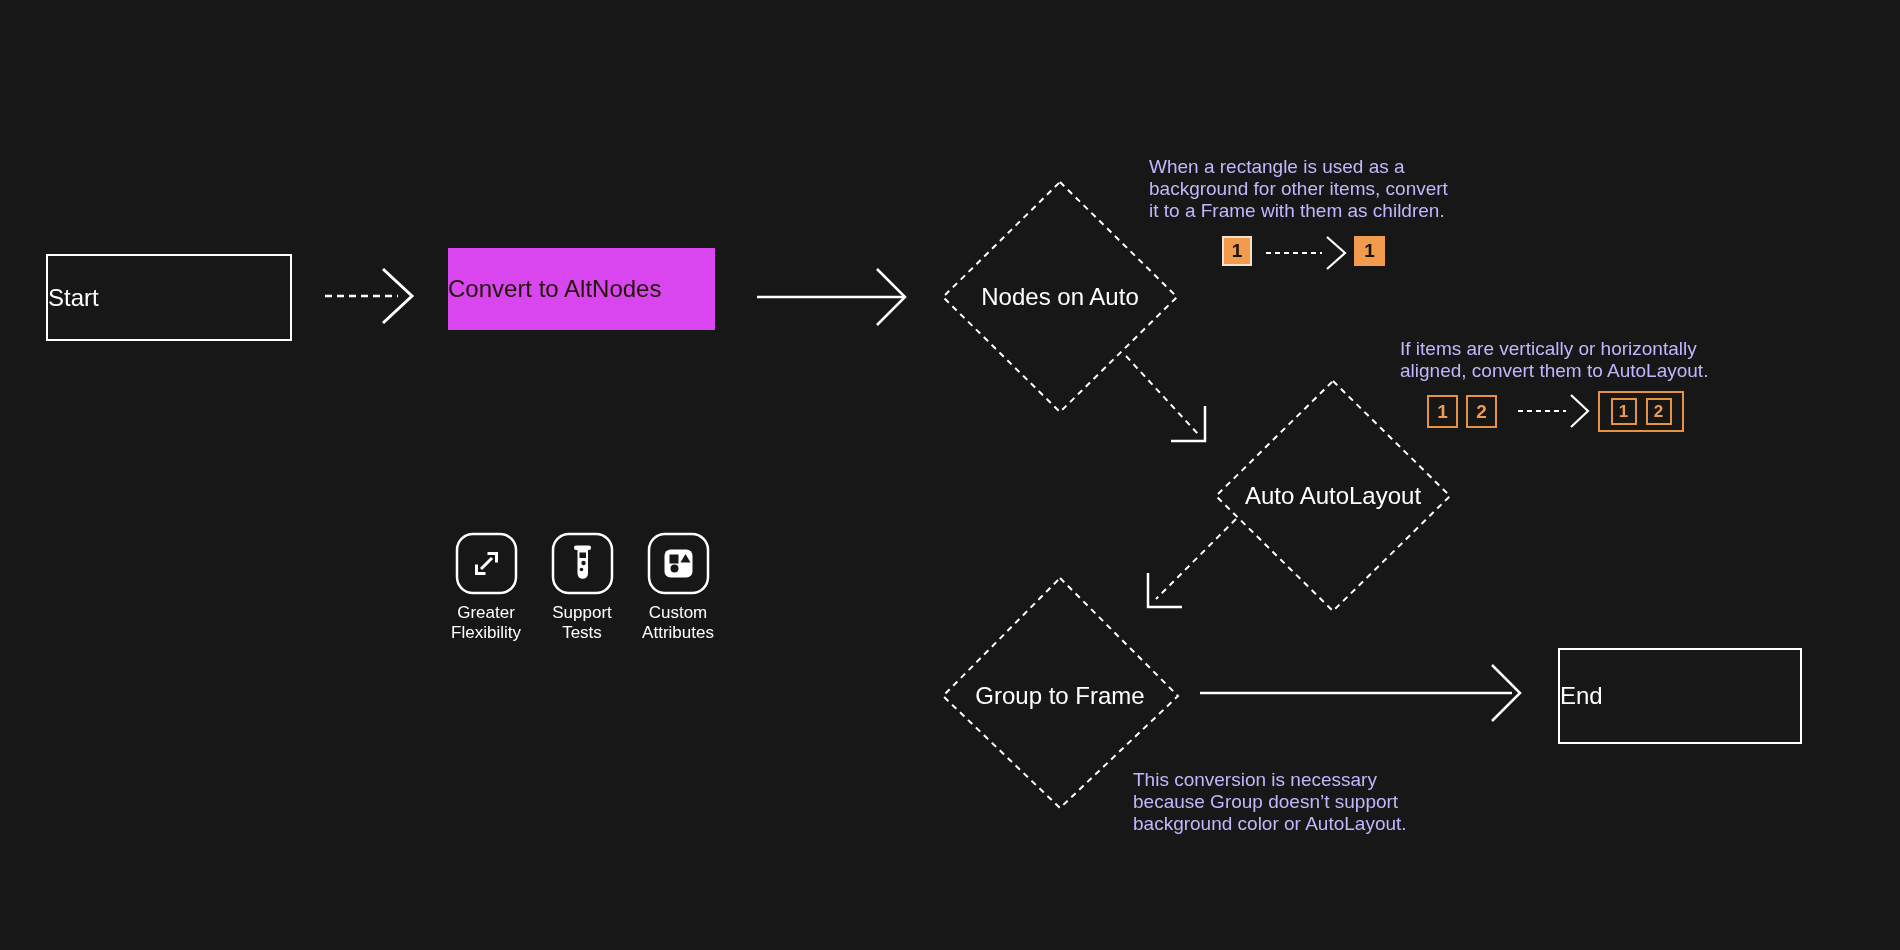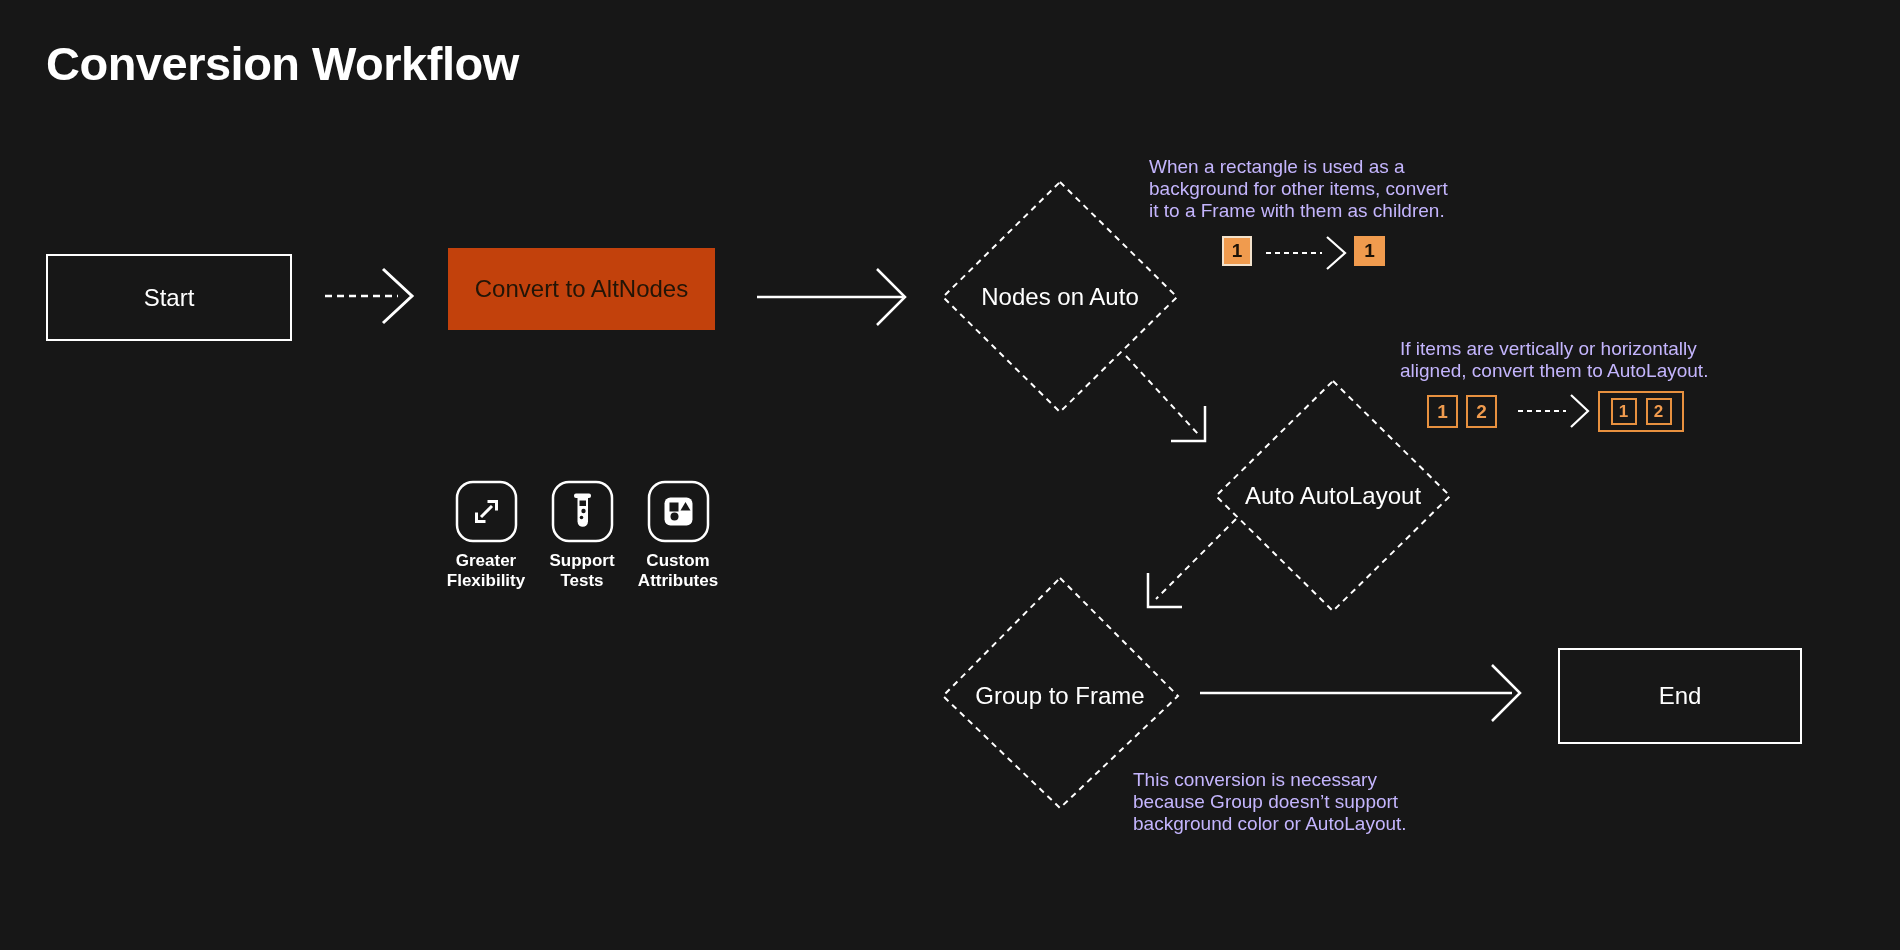--- a/index.html
+++ b/index.html
@@ -1,26 +1,26 @@
 <!DOCTYPE html>
 <html><head>
 <meta charset="utf-8">
 <style>
   html,body{margin:0;padding:0;background:#171717;}
   body{width:1900px;height:950px;overflow:hidden;font-family:"Liberation Sans",sans-serif;color:#ffffff;}
   .canvas{position:relative;width:1900px;height:950px;}
   .connector-layer{position:absolute;left:0;top:0;}
   .page-title{position:absolute;left:46px;top:36px;font-size:47px;font-weight:700;letter-spacing:-0.5px;margin:0;}
-  .flow-box{position:absolute;display:flex;align-items:center;justify-content:center;font-size:24px;}
+  .flow-box{position:absolute;display:flex;align-items:center;justify-content:flex-start;font-size:24px;}
   .box-outline{border:2px solid #ffffff;}
   .node-start{left:46px;top:254px;width:242px;height:83px;}
-  .node-convert{left:448px;top:248px;width:267px;height:82px;background:#c2410c;color:#221507;font-weight:500;}
+  .node-convert{left:448px;top:248px;width:267px;height:82px;background:#d946ef;color:#221507;font-weight:500;}
   .node-end{left:1558px;top:648px;width:240px;height:92px;}
   .convert-desc{position:absolute;left:448px;top:350px;width:370px;font-size:19px;line-height:22px;color:#efefef;white-space:pre-line;}
-  .features{position:absolute;left:438px;top:480px;display:flex;font-weight:bold;}
+  .features{position:absolute;left:438px;top:532px;display:flex;}
   .feature{width:96px;display:flex;flex-direction:column;align-items:center;}
   .feature svg{margin-bottom:8px;}
   .feature-label{font-size:17px;line-height:20px;text-align:center;}
   .diamond-label{position:absolute;transform:translate(-50%,-50%);font-size:24px;white-space:nowrap;}
   .ann{position:absolute;font-size:19px;line-height:22px;color:#c4b5fd;white-space:pre-line;}
   .chip{position:absolute;display:flex;align-items:center;justify-content:center;font-weight:700;font-size:19px;box-sizing:border-box;}
   .chip-solid{background:#F09B4E;color:#1c1207;}
   .chip-framed{border:2px solid #f3e2cc;}
   .chip-outline{border:2px solid #E8913F;color:#F09B4E;background:transparent;}
   .chip-a{left:1222px;top:236px;width:30px;height:30px;}
@@ -62,21 +62,20 @@
     <line x1="1200" y1="693" x2="1512" y2="693" stroke="#ffffff" stroke-width="2.5"></line>
     <polyline points="1492,665 1520,693 1492,721" fill="none" stroke="#ffffff" stroke-width="2.5"></polyline>
 
     <line x1="1266" y1="253" x2="1322" y2="253" stroke="#ffffff" stroke-width="2" stroke-dasharray="5 4"></line>
     <polyline points="1327,237 1345,253 1327,269" fill="none" stroke="#ffffff" stroke-width="2.2"></polyline>
 
     <line x1="1518" y1="411" x2="1566" y2="411" stroke="#ffffff" stroke-width="2" stroke-dasharray="5 4"></line>
     <polyline points="1571,395 1588,411 1571,427" fill="none" stroke="#ffffff" stroke-width="2.2"></polyline>
   </svg>
 
-  <h1 class="page-title">Conversion Workflow</h1>
 
   <div class="flow-box box-outline node-start">
     <span>Start</span>
   </div>
 
   <div class="flow-box node-convert">
     <span>Convert to AltNodes</span>
   </div>
 
 

